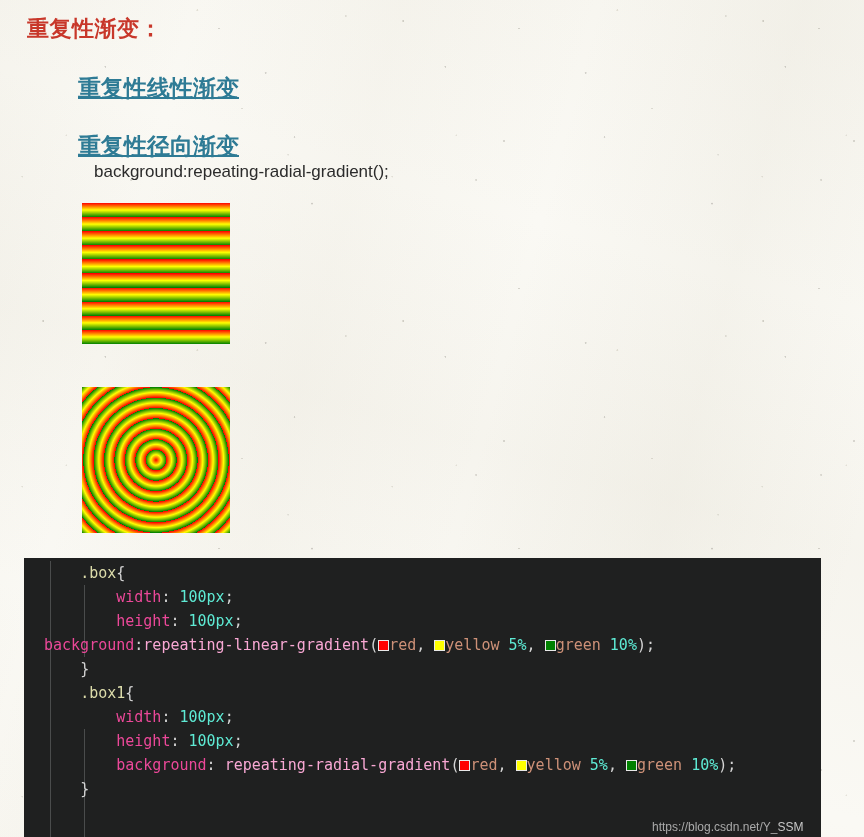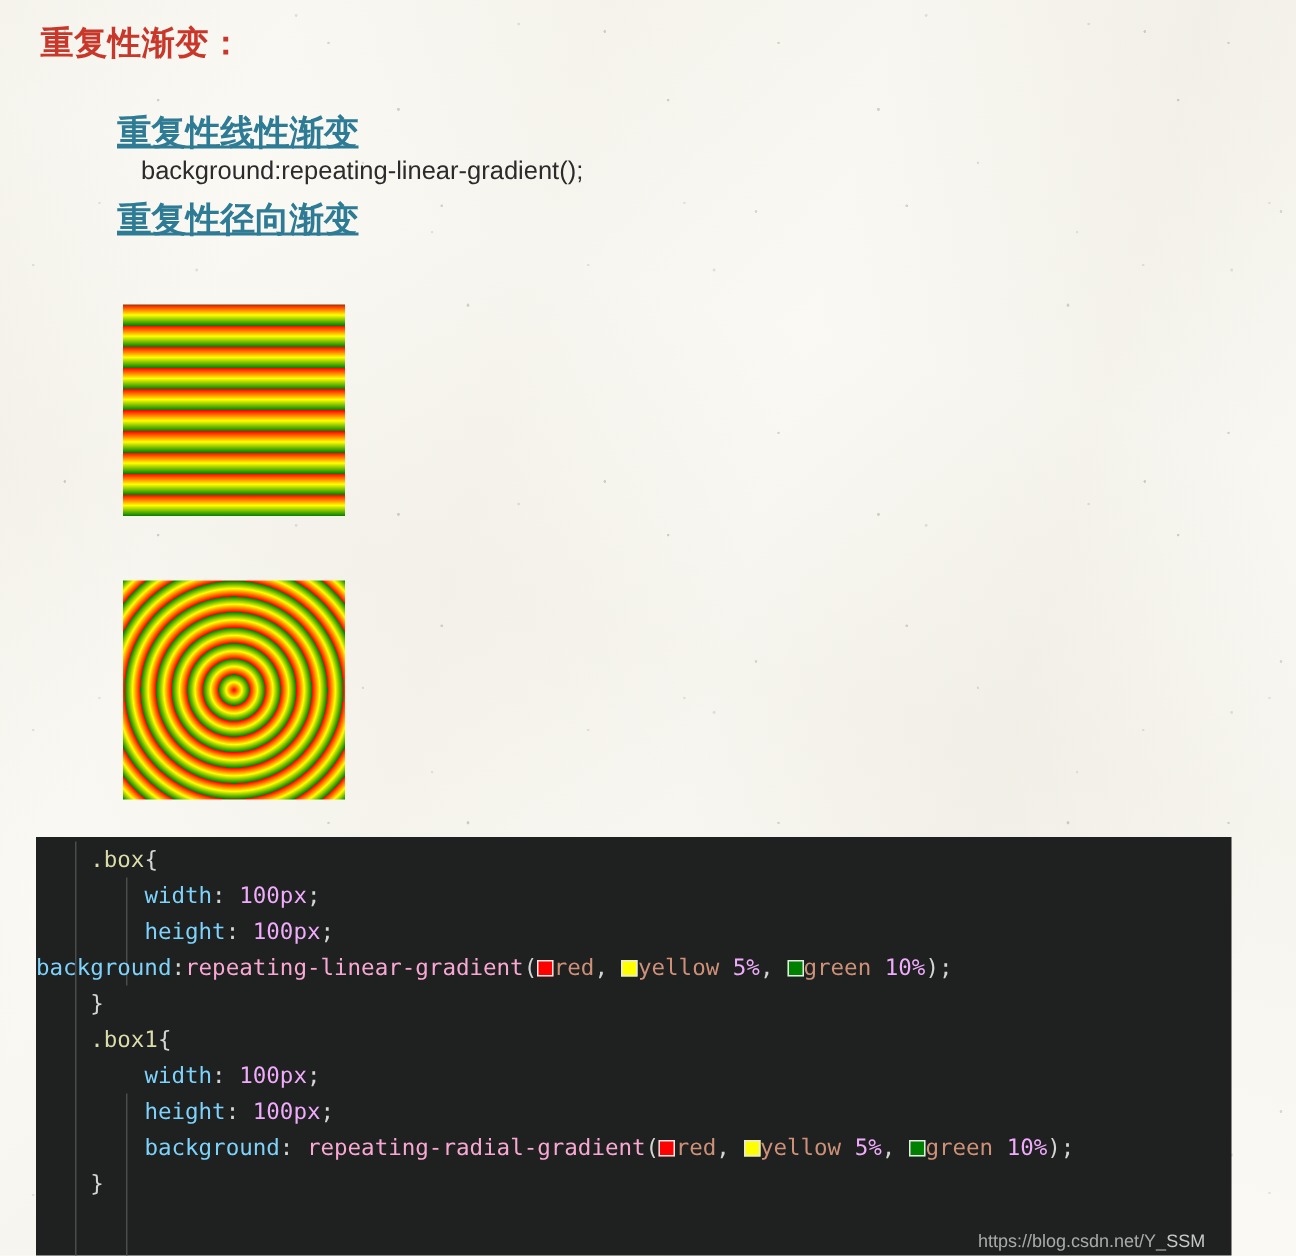--- a/index.html
+++ b/index.html
@@ -137,37 +137,38 @@
   }
   .code-rows {
     position: relative;
     padding-top: 3px;
   }
   .code-row {
     height: 24px;
     line-height: 24px;
     white-space: pre;
     position: relative;
+    padding-left: 20px;
   }
   
   .guide {
     position: absolute;
     width: 1px;
     background: #4a4c4c;
     left: 0;
   }
   #guide-a { left: 26px; top: 3px;   height: 287px; }
   #guide-b { left: 60px; top: 27px;  height: 72px;  }
   #guide-c { left: 60px; top: 171px; height: 120px; }
 
   
   .t-sel   { color: #dcdcaa; }
   .t-punct { color: #d4d4d4; }
-  .t-prop  { color: #7dd3fc; }
-  .t-num   { color: #f0abfc; }
+  .t-prop  { color: #ec4899; }
+  .t-num   { color: #5eead4; }
   .t-kw    { color: #ce9178; }
   .t-fn    { color: #f9a8d4; }
   .t-colon { color: #d4d4d4; }
 
   .swatch {
     display: inline-block;
     width: 11px;
     height: 11px;
     border: 1px solid #e8e8e8;
     vertical-align: -1px;
@@ -194,24 +195,24 @@
 <body>
 
 <div id="paper-bg"></div>
 
 <div id="content">
 
   <div class="page-heading">重复性渐变：</div>
 
   <div class="sub-link l1">重复性线性渐变</div>
 
-  <div class="code-line c1">background:repeating-linear-gradient();</div>
 
   <div class="sub-link l2">重复性径向渐变</div>
 
+  <div class="code-line c2">background:repeating-radial-gradient();</div>
 
   <div class="demo-box" id="demo-linear"></div>
 
   <div class="demo-box" id="demo-radial"></div>
 
   <div id="code-block">
     <div class="guide" id="guide-a"></div>
     <div class="guide" id="guide-b"></div>
     <div class="guide" id="guide-c"></div>
     <div class="code-rows" id="code-rows">

